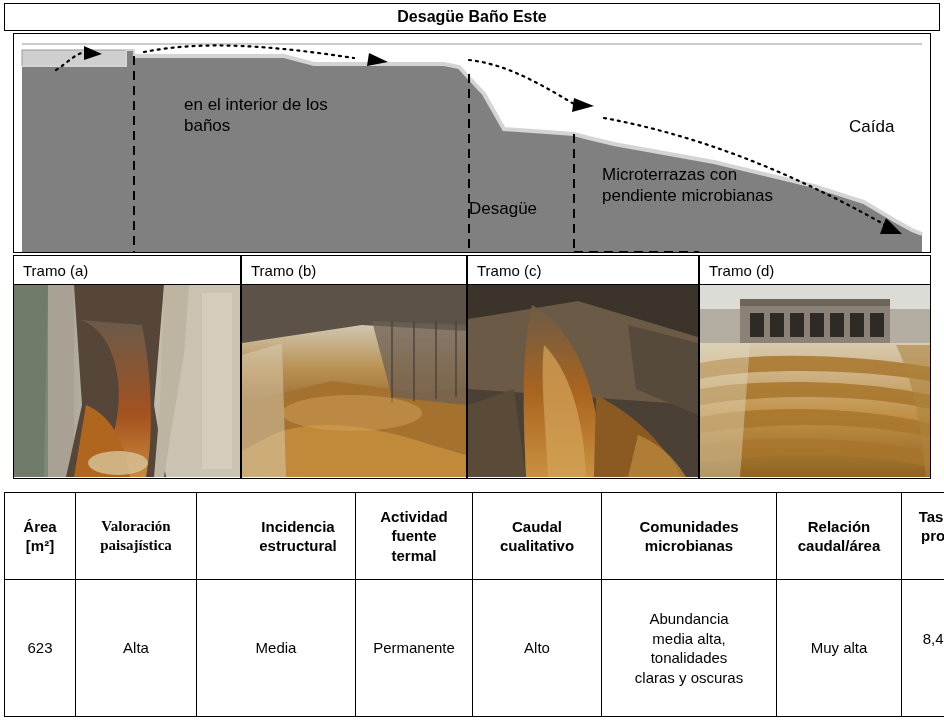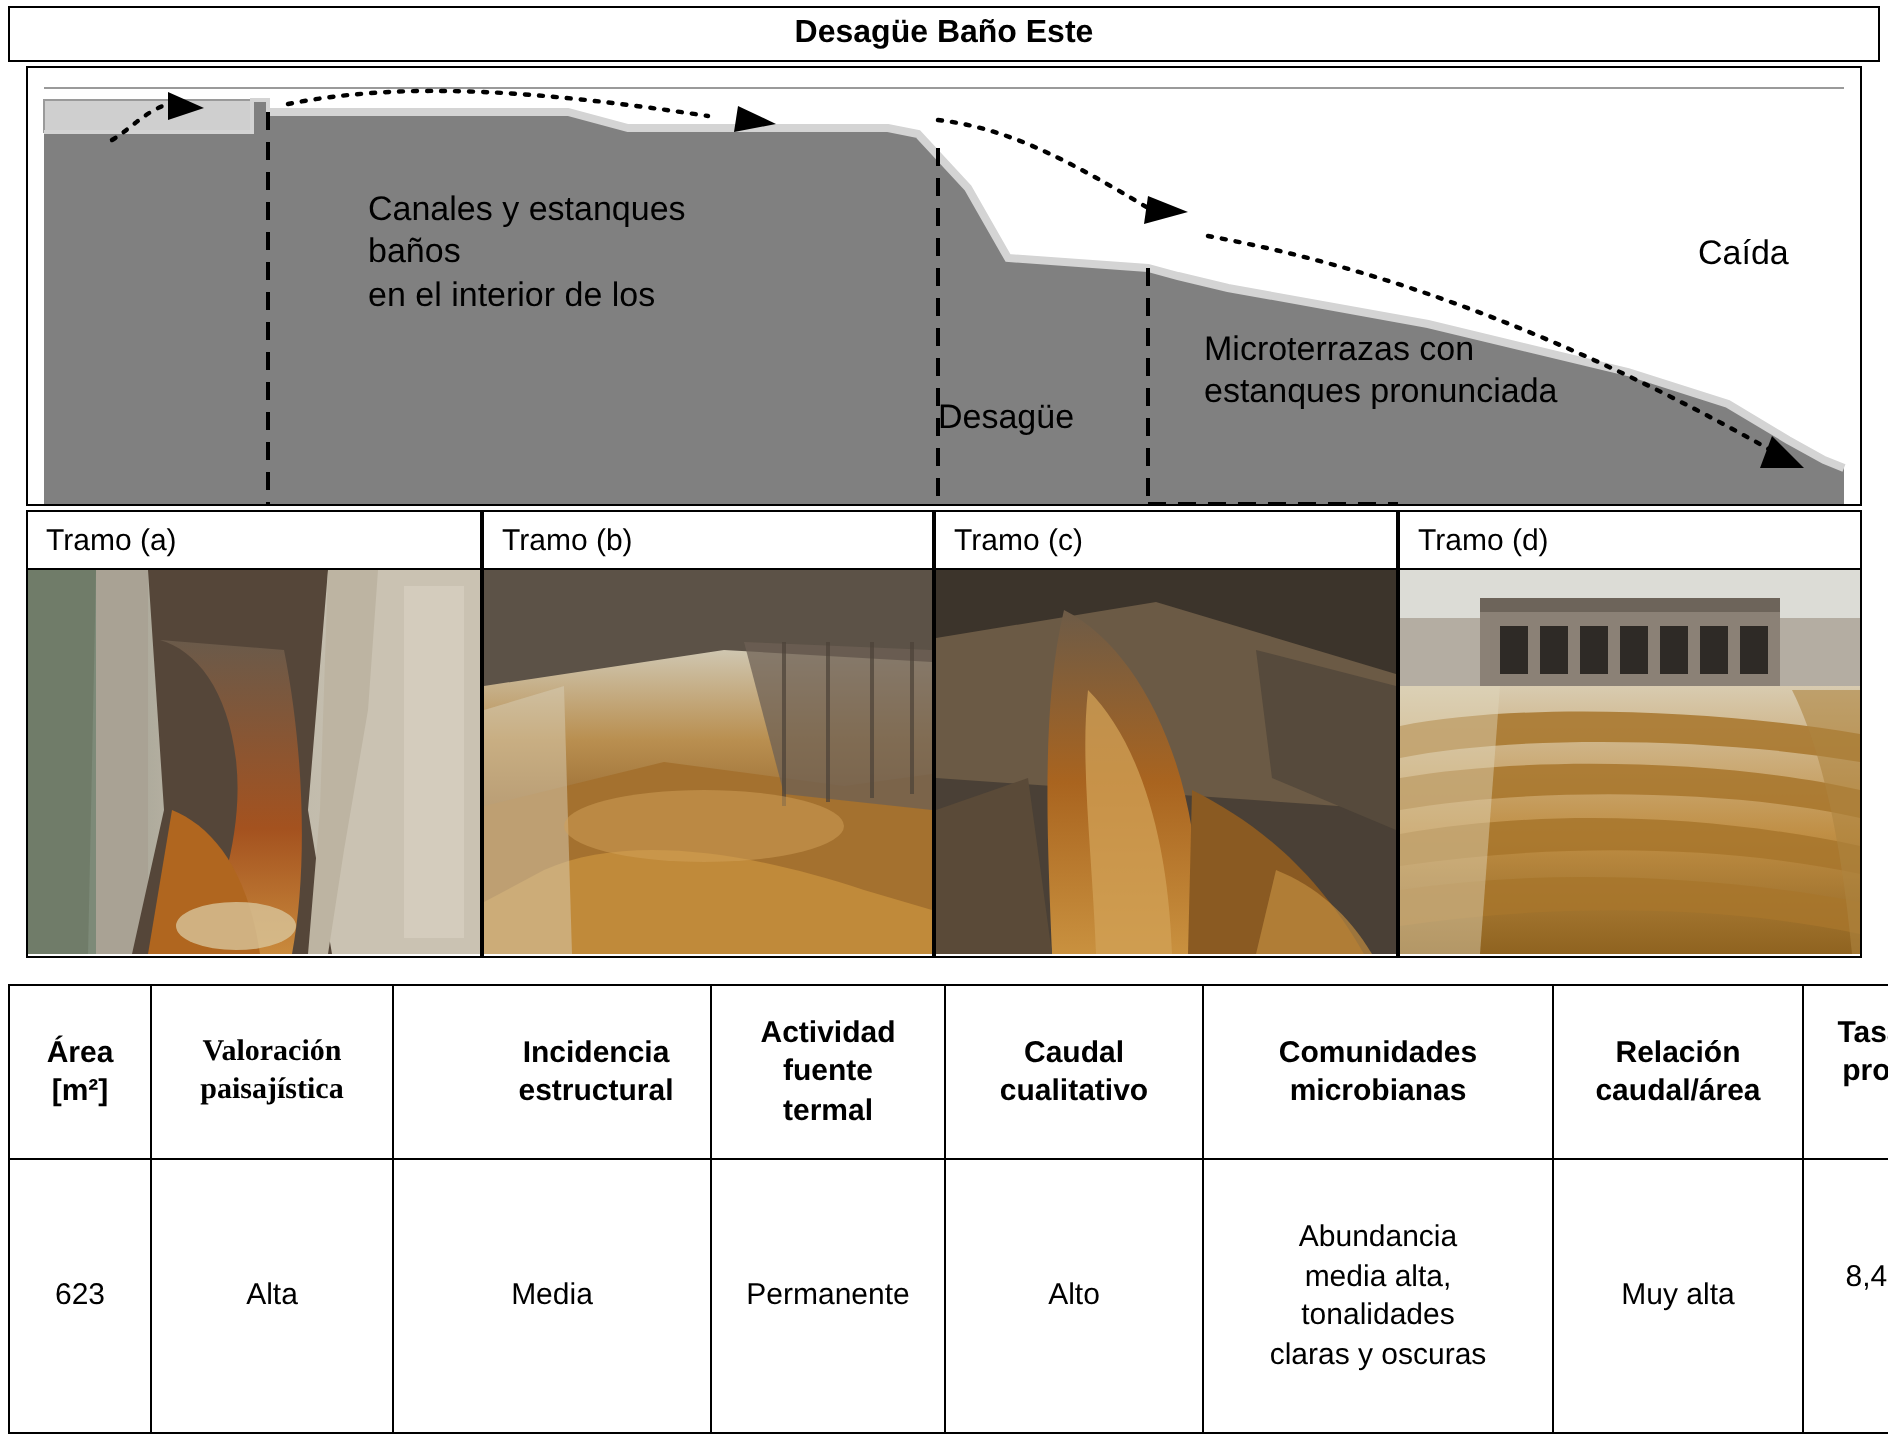--- a/index.html
+++ b/index.html
@@ -166,32 +166,31 @@
       </g>
 
       <polygon points="70,12 88,20 70,26" fill="#000000"></polygon>
       <polygon points="355,19 374,28 353,32" fill="#000000"></polygon>
       <polygon points="560,64 580,72 558,78" fill="#000000"></polygon>
       <polygon points="872,184 888,200 866,200" fill="#000000"></polygon>
     </svg>
 
 
     <div class="profile-label lbl-canales">
-      <div>Canales y estanques</div>
+      <div>en el interior de los</div>
       <div>baños</div>
-      <div>en el interior de los</div>
     </div>
 
     <div class="profile-label lbl-desague">
       <div>Desagüe</div>
     </div>
 
     <div class="profile-label lbl-micro">
       <div>Microterrazas con</div>
-      <div>estanques pronunciada</div>
+      <div>pendiente microbianas</div>
     </div>
 
     <div class="profile-label lbl-caida">
       <div>Caída</div>
     </div>
   </div>
 
   <div class="tramo-row">
 
     <div class="tramo-cell" style="left:0px; width:228px;">

